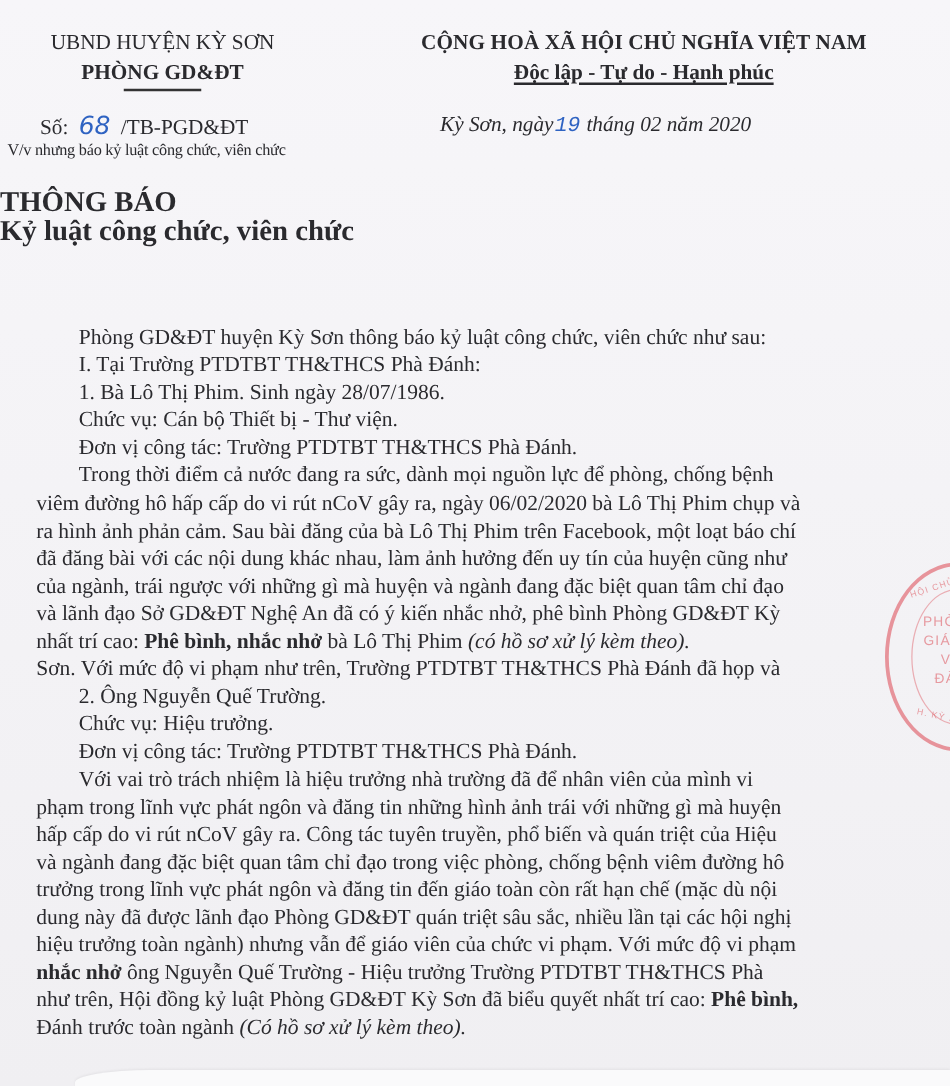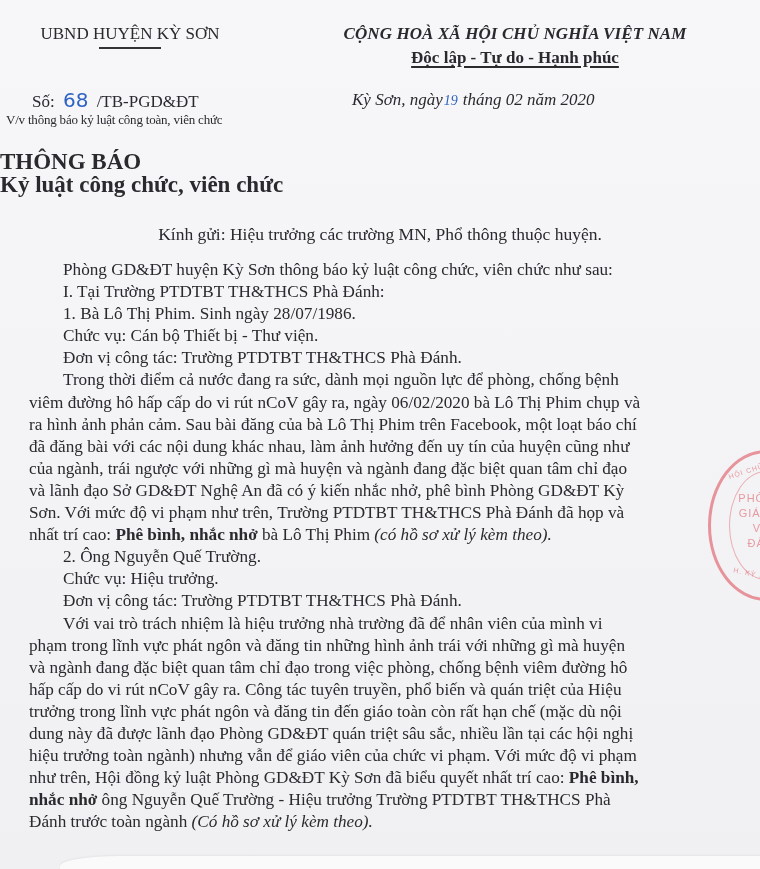--- a/index.html
+++ b/index.html
@@ -41,36 +41,37 @@
     }
     .header-right {
       position: absolute;
       left: 290px;
       top: 22px;
       width: 450px;
       text-align: center;
       font-size: 17px;
       line-height: 24px;
     }
-    .header-right .nation { font-weight: bold; letter-spacing: 0.1px; font-style: italic; }
+    .header-right .nation { font-weight: bold; letter-spacing: 0.1px; }
     .header-right .motto {
       font-weight: bold;
       text-decoration: underline;
       text-underline-offset: 3px;
       text-decoration-thickness: 1.5px;
     }
     .docno {
       position: absolute;
       left: 32px;
       top: 89px;
       font-size: 17px;
       line-height: 22px;
     }
     .docno .handwritten {
       font-family: "DejaVu Sans", sans-serif;
+      font-style: italic;
       color: #2f63c2;
       font-size: 20px;
       padding: 0 4px 0 4px;
     }
     .subject {
       position: absolute;
       left: 6px;
       top: 112px;
       font-size: 13px;
       line-height: 16px;
@@ -78,23 +79,23 @@
     }
     .dateline {
       position: absolute;
       left: 352px;
       top: 89px;
       font-size: 17px;
       font-style: italic;
       line-height: 22px;
     }
     .dateline .handwritten {
-      font-family: Liberation Serif, serif;
+      font-family: Liberation Mono, monospace;
       color: #2f63c2;
-      font-size: 14px;
+      font-size: 17px;
       padding: 0 5px 0 1px;
     }
     .title {
       position: absolute;
       left: 0;
       width: 760px;
       top: 150px;
       text-align: left;
       font-size: 23px;
       font-weight: bold;
@@ -165,85 +166,85 @@
       box-shadow: 0 -1px 2px rgba(0,0,0,0.05);
     }
   </style>
 </head>
 <body>
 
 <div class="page">
 
   <div class="header-left">
     <div class="org-top">UBND HUYỆN KỲ SƠN</div>
+    <div class="org-main">PHÒNG GD&amp;ĐT</div>
     <span class="underline-bar"></span>
   </div>
 
   <div class="header-right">
     <div class="nation">CỘNG HOÀ XÃ HỘI CHỦ NGHĨA VIỆT NAM</div>
     <div><span class="motto">Độc lập - Tự do - Hạnh phúc</span></div>
   </div>
 
   <div class="docno">
     <span>Số:</span>
     <span class="handwritten">68</span>
     <span>/TB-PGD&amp;ĐT</span>
   </div>
 
-  <div class="subject">V/v thông báo kỷ luật công toàn, viên chức</div>
+  <div class="subject">V/v nhưng báo kỷ luật công chức, viên chức</div>
 
   <div class="dateline">
     <span>Kỳ Sơn, ngày</span><span class="handwritten">19</span><span>tháng 02 năm 2020</span>
   </div>
 
   <div class="title">
     <div>THÔNG BÁO</div>
     <div>Kỷ luật công chức, viên chức</div>
   </div>
 
-  <div class="recipient">Kính gửi:  Hiệu trưởng các trường MN, Phổ thông thuộc huyện.</div>
 
   <div class="body">
     <div class="line">Phòng GD&amp;ĐT huyện Kỳ Sơn thông báo kỷ luật công chức, viên chức như sau:</div>
     <div class="line">I. Tại Trường PTDTBT TH&amp;THCS Phà Đánh:</div>
 
     <div class="line">1. Bà Lô Thị Phim. Sinh ngày 28/07/1986.</div>
     <div class="line">Chức vụ: Cán bộ Thiết bị - Thư viện.</div>
     <div class="line">Đơn vị công tác: Trường PTDTBT TH&amp;THCS Phà Đánh.</div>
 
     <div>
       <div class="line" style="margin-left:0">Trong thời điểm cả nước đang ra sức, dành mọi nguồn lực để phòng, chống bệnh</div>
       <div class="line" style="margin-left:-34px">viêm đường hô hấp cấp do vi rút nCoV gây ra, ngày 06/02/2020 bà Lô Thị Phim chụp và</div>
       <div class="line" style="margin-left:-34px">ra hình ảnh phản cảm. Sau bài đăng của bà Lô Thị Phim trên Facebook, một loạt báo chí</div>
       <div class="line" style="margin-left:-34px">đã đăng bài với các nội dung khác nhau, làm ảnh hưởng đến uy tín của huyện cũng như</div>
       <div class="line" style="margin-left:-34px">của ngành, trái ngược với những gì mà huyện và ngành đang đặc biệt quan tâm chỉ đạo</div>
       <div class="line" style="margin-left:-34px">và lãnh đạo Sở GD&amp;ĐT Nghệ An đã có ý kiến nhắc nhở, phê bình Phòng GD&amp;ĐT Kỳ</div>
+      <div class="line" style="margin-left:-34px">
+        <span>nhất trí cao: </span><span class="bold">Phê bình, nhắc nhở</span><span> bà Lô Thị Phim </span><span class="italic">(có hồ sơ xử lý kèm theo).</span>
+      </div>
       <div class="line" style="margin-left:-34px">Sơn. Với mức độ vi phạm như trên, Trường PTDTBT TH&amp;THCS Phà Đánh đã họp và</div>
-      <div class="line" style="margin-left:-34px">
-        <span>nhất trí cao: </span><span class="bold">Phê bình, nhắc nhở</span><span> bà Lô Thị Phim </span><span class="italic">(có hồ sơ xử lý kèm theo).</span>
-      </div>
     </div>
 
     <div class="line">2. Ông Nguyễn Quế Trường.</div>
     <div class="line">Chức vụ: Hiệu trưởng.</div>
     <div class="line">Đơn vị công tác: Trường PTDTBT TH&amp;THCS Phà Đánh.</div>
 
     <div>
       <div class="line" style="margin-left:0">Với vai trò trách nhiệm là hiệu trưởng nhà trường đã để nhân viên của mình vi</div>
       <div class="line" style="margin-left:-34px">phạm trong lĩnh vực phát ngôn và đăng tin những hình ảnh trái với những gì mà huyện</div>
+      <div class="line" style="margin-left:-34px">hấp cấp do vi rút nCoV gây ra. Công tác tuyên truyền, phổ biến và quán triệt của Hiệu</div>
       <div class="line" style="margin-left:-34px">và ngành đang đặc biệt quan tâm chỉ đạo trong việc phòng, chống bệnh viêm đường hô</div>
-      <div class="line" style="margin-left:-34px">hấp cấp do vi rút nCoV gây ra. Công tác tuyên truyền, phổ biến và quán triệt của Hiệu</div>
       <div class="line" style="margin-left:-34px">trưởng trong lĩnh vực phát ngôn và đăng tin đến giáo toàn còn rất hạn chế (mặc dù nội</div>
       <div class="line" style="margin-left:-34px">dung này đã được lãnh đạo Phòng GD&amp;ĐT quán triệt sâu sắc, nhiều lần tại các hội nghị</div>
       <div class="line" style="margin-left:-34px">hiệu trưởng toàn ngành) nhưng vẫn để giáo viên của chức vi phạm. Với mức độ vi phạm</div>
       <div class="line" style="margin-left:-34px">
+        <span class="bold">nhắc nhở</span><span> ông Nguyễn Quế Trường - Hiệu trưởng Trường PTDTBT TH&amp;THCS Phà</span>
+      </div>
+      <div class="line" style="margin-left:-34px">
         <span>như trên, Hội đồng kỷ luật Phòng GD&amp;ĐT Kỳ Sơn đã biểu quyết nhất trí cao: </span><span class="bold">Phê bình,</span>
-      </div>
-      <div class="line" style="margin-left:-34px">
-        <span class="bold">nhắc nhở</span><span> ông Nguyễn Quế Trường - Hiệu trưởng Trường PTDTBT TH&amp;THCS Phà</span>
       </div>
       <div class="line" style="margin-left:-34px">
         <span>Đánh trước toàn ngành </span><span class="italic">(Có hồ sơ xử lý kèm theo).</span>
       </div>
     </div>
   </div>
 
   <div class="stamp">
     <div class="stamp-inner"></div>
     <div class="stamp-ring-text" style="left:16px;top:10px;transform:rotate(-18deg);">HỘI CHỦ NGHĨA</div>

